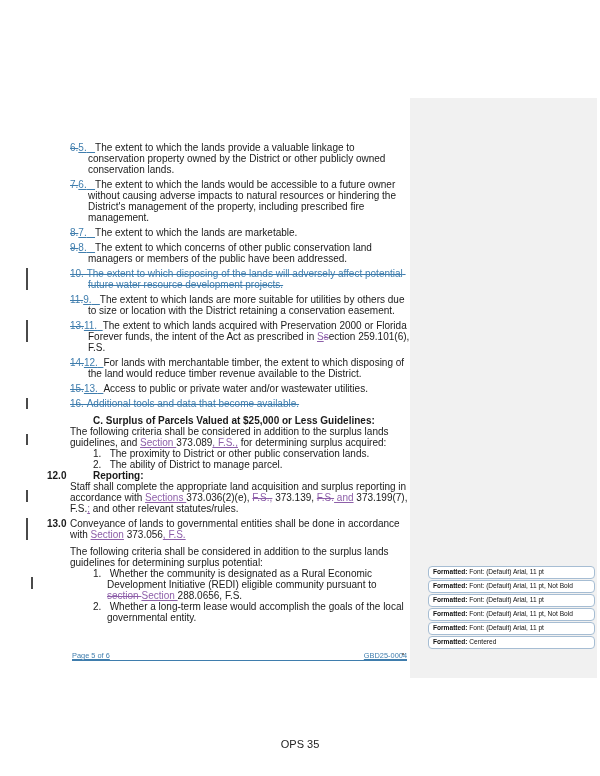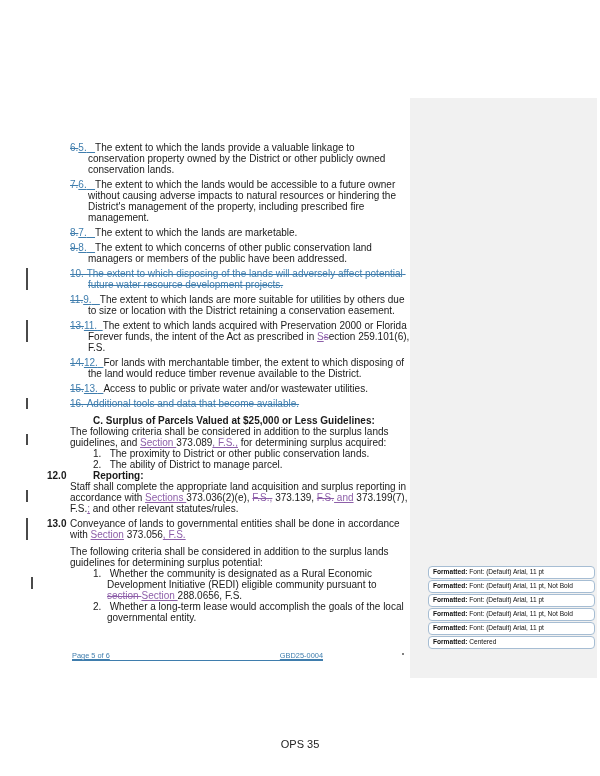--- a/index.html
+++ b/index.html
@@ -28,21 +28,21 @@
   .run{white-space:pre-wrap;}
   .rb{font-weight:bold;margin-left:23px;}
   .r-db{color:#3f7dad;text-decoration:line-through;}
   .r-ib{color:#3f7dad;text-decoration:underline;text-underline-offset:1px;}
   .r-dp{color:#8d5fa9;text-decoration:line-through;}
   .r-ip{color:#8d5fa9;text-decoration:underline;text-underline-offset:1px;}
   .cbar{position:absolute;left:-44px;width:1.5px;background:#4a4a4a;}
   .li2 .cbar{left:-62px;}
   
   .page-footer{
-    position:absolute;left:72px;top:649px;width:251px;height:11px;
+    position:absolute;left:72px;top:649px;width:335px;height:11px;
     display:flex;justify-content:space-between;align-items:flex-end;
     border-bottom:1px solid #3f7dad;font-size:7.4px;color:#3f7dad;
   }
   .page-footer .run{text-decoration:underline;text-underline-offset:1px;}
   .footer-mark{position:absolute;left:402px;top:653px;width:2px;height:2px;background:#555;border-radius:50%;}
   .ops-label{position:absolute;left:0;top:738px;width:600px;text-align:center;font-size:11px;color:#222;}
 </style>
 </head>
 <body>
 

